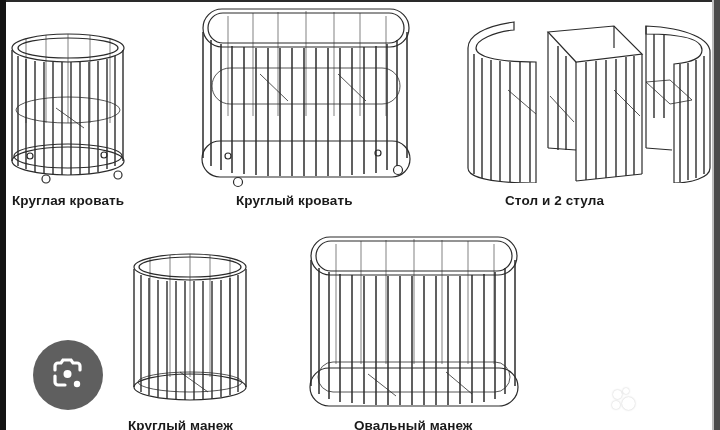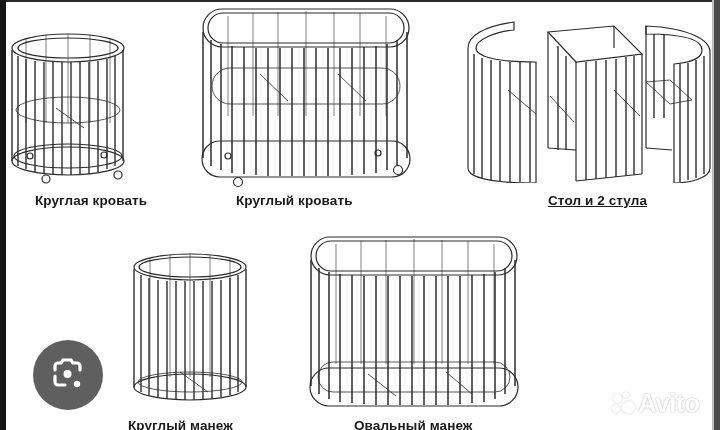--- a/index.html
+++ b/index.html
@@ -69,21 +69,21 @@
         <line x1="84" y1="7" x2="84" y2="95" stroke-width="0.6"></line>
       <line x1="104" y1="10" x2="104" y2="95" stroke-width="0.6"></line>
     </g>
     <line x1="50" y1="80" x2="78" y2="100" stroke-width="0.8"></line>
     <circle cx="40" cy="151" r="4"></circle>
       <circle cx="112" cy="147" r="4"></circle>
     <circle cx="24" cy="128" r="3"></circle>
       <circle cx="98" cy="127" r="3"></circle>
   </svg>
 </div>
-<div class="caption" style="left:12px;top:193px;margin-left:23px;">Круглая кровать</div>
+<div class="caption" style="left:12px;top:193px;">Круглая кровать</div>
 
 <div class="figure" style="left:198px;top:6px;">
   <svg width="216" height="182" viewBox="0 0 216 182" fill="none" stroke="#2b2b2b" stroke-width="1.2">
     <rect x="5" y="3" width="206" height="38" rx="19"></rect>
     <rect x="10" y="7" width="196" height="30" rx="15"></rect>
     <rect x="4" y="135" width="208" height="36" rx="18"></rect>
     <rect x="14" y="62" width="188" height="36" rx="18" stroke-width="0.8"></rect>
     <g stroke-width="1.5">
       <line x1="5" y1="26" x2="5" y2="152"></line>
         <line x1="13" y1="34" x2="13" y2="160"></line>
@@ -166,21 +166,21 @@
       <line x1="190" y1="16" x2="190" y2="100"></line>
         <line x1="200" y1="17" x2="200" y2="100"></line>
       <line x1="216" y1="46" x2="216" y2="164"></line>
         <line x1="224" y1="45" x2="224" y2="162"></line>
       <line x1="232" y1="42" x2="232" y2="160"></line>
         <line x1="240" y1="38" x2="240" y2="156"></line>
     </g>
     <polygon points="182,64 206,62 228,82 206,86" stroke-width="0.8"></polygon>
   </svg>
 </div>
-<div class="caption" style="left:548px;top:193px;text-decoration:underline;">Стол и 2 стула</div>
+<div class="caption" style="left:505px;top:193px;">Стол и 2 стула</div>
 
 <div class="figure" style="left:128px;top:250px;">
   <svg width="124" height="154" viewBox="0 0 124 154" fill="none" stroke="#2b2b2b" stroke-width="1.2">
     <ellipse cx="62" cy="17" rx="56" ry="13"></ellipse>
     <ellipse cx="62" cy="17" rx="51" ry="10"></ellipse>
     <ellipse cx="62" cy="137" rx="56" ry="13"></ellipse>
     <ellipse cx="62" cy="132" rx="52" ry="10" stroke-width="0.8"></ellipse>
     <g stroke-width="1.4">
       <line x1="6" y1="19" x2="6" y2="137"></line>
         <line x1="13" y1="25" x2="13" y2="142"></line>
@@ -260,14 +260,13 @@
   </svg>
 </div>
 
 <div class="watermark">
   <div class="dots">
     <span style="left:1px;top:2px;width:9px;height:9px;"></span>
     <span style="left:11px;top:0px;width:6px;height:6px;"></span>
     <span style="left:0px;top:13px;width:8px;height:8px;"></span>
     <span style="left:10px;top:9px;width:13px;height:13px;"></span>
   </div>
-  <span>Avito</span>
 </div>
 
 </body></html>

